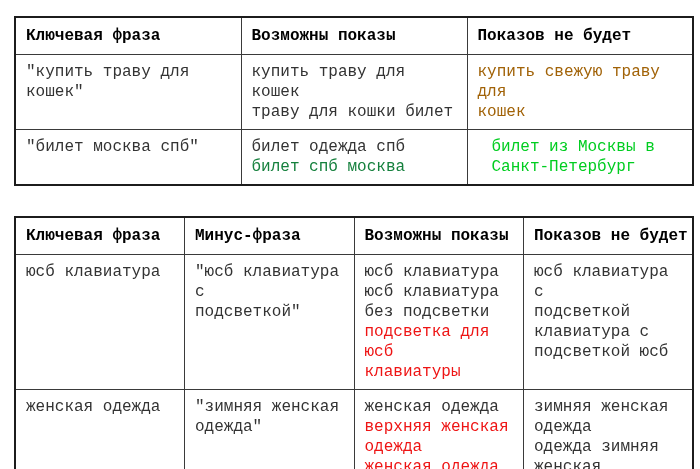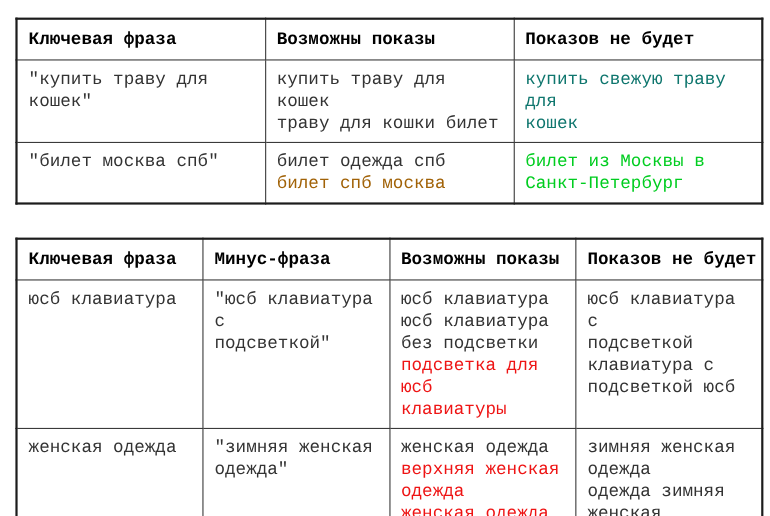--- a/index.html
+++ b/index.html
@@ -58,34 +58,34 @@
           </tr>
           <tr>
             <td>
               <div class="phrase">"купить траву для кошек"</div>
             </td>
             <td>
               <div class="phrase">купить траву для кошек</div>
               <div class="phrase">траву для кошки билет</div>
             </td>
             <td>
-              <div class="phrase" style="color: #0f766e;">купить свежую траву для
+              <div class="phrase" style="color: #a16207;">купить свежую траву для
 кошек</div>
             </td>
           </tr>
           <tr>
             <td>
               <div class="phrase">"билет москва спб"</div>
             </td>
             <td>
               <div class="phrase">билет одежда спб</div>
-              <div class="phrase" style="color: #a16207;">билет спб москва</div>
+              <div class="phrase" style="color: #15803d;">билет спб москва</div>
             </td>
             <td>
-              <div class="phrase" style="color: rgb(0, 205, 32);">билет из Москвы в
+              <div class="phrase" style="color: rgb(0, 205, 32); margin-left: 14px;">билет из Москвы в
 Санкт-Петербург</div>
             </td>
           </tr>
         </tbody>
       </table>
     </div>
   <div class="table-container">
       <table class="kw-table">
         <tbody>
           <tr>

